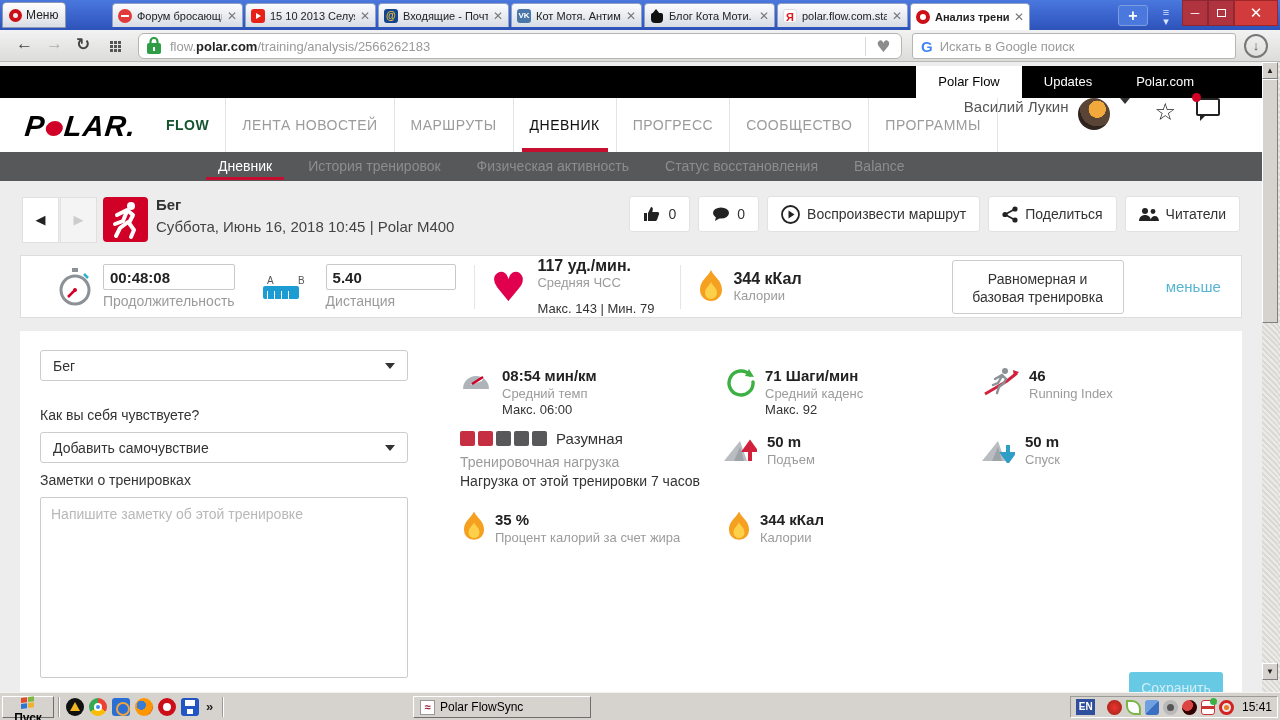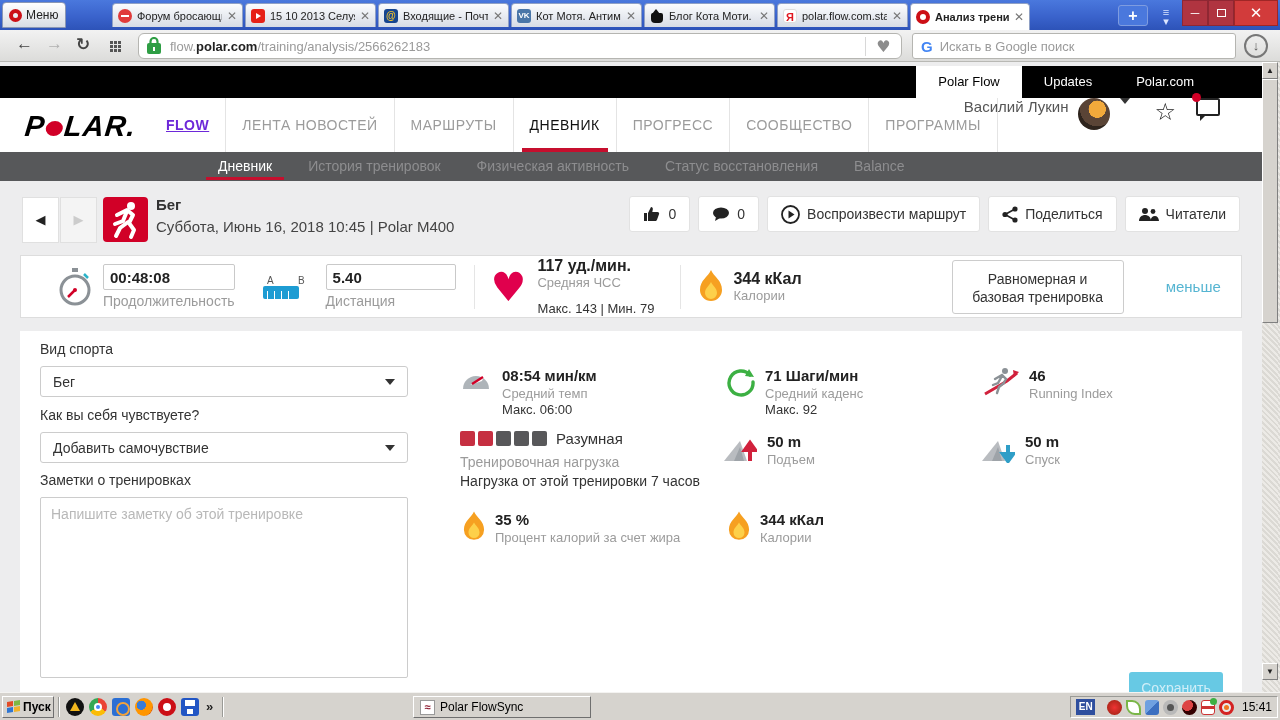--- a/index.html
+++ b/index.html
@@ -65,21 +65,21 @@
   .topbar { position:absolute; left:0; top:4px; width:1262px; height:32px; background:#000; }
   .topbar-tabs { position:absolute; right:46px; top:0; height:32px; display:flex; }
   .toptab { height:32px; padding:0 22px; color:#fff; font-size:13px; line-height:32px; }
   .toptab.active { background:#fff; color:#000; }
 
   .site-header { position:absolute; left:0; top:36px; width:1262px; height:54px; background:#fff; }
   .logo { position:absolute; left:25px; top:12px; font-size:29px; font-weight:bold; font-style:italic; letter-spacing:1px; color:#000; transform:skewX(-6deg); }
   .logo-o { display:inline-block; width:17px; height:15px; background:#d10027; border-radius:50%; margin:0 1px; }
   .main-nav { position:absolute; left:150px; top:0; height:54px; display:flex; align-items:center; }
   .nav-item { font-size:14px; letter-spacing:.5px; color:#9b9b9b; padding:0 16px; height:54px; line-height:54px; border-right:1px solid #e4e4e4; position:relative; }
-  .nav-item:first-child { color:#6d28d9; font-weight:bold;text-decoration:underline; }
+  .nav-item:first-child { color:#14532d; font-weight:bold; }
   .nav-item.active { color:#111; }
   .nav-item.active:after { content:""; position:absolute; left:8px; right:8px; bottom:0; height:4px; background:#c60f2e; }
   .user-area { position:absolute; right:42px; top:0; height:54px; display:flex; align-items:flex-start; gap:10px; }
   .user-name { font-size:15px; color:#555; }
   .avatar { width:32px; height:32px; border-radius:50%; background:radial-gradient(circle at 60% 35%,#f2a93b 0 30%,#5a4436 31% 60%,#2e241d 61%); }
   .caret-down { width:0; height:0; border-left:5px solid transparent; border-right:5px solid transparent; border-top:6px solid #333; }
   .star-ic { font-size:24px; color:#222; margin-left:14px; font-family:"DejaVu Sans",sans-serif; }
   .notif-ic { position:relative; width:24px; height:18px; border:2.5px solid #222; border-radius:2px; margin-left:10px; }
   .notif-ic:after { content:""; position:absolute; left:2px; bottom:-7px; border-left:6px solid #222; border-bottom:6px solid transparent; }
   .notif-dot { position:absolute; left:-6px; top:-7px; width:9px; height:9px; background:#d10027; border-radius:50%; }
@@ -128,21 +128,21 @@
   .stat-text .m { font-size:13px; color:#333; margin-top:1px; }
   .load-sq { display:inline-block; width:15px; height:15px; background:#58585a; margin-right:3px; border-radius:2px; }
   .load-sq.on { background:#c62f41; }
   .load-level { font-size:15px; color:#333; margin-left:6px; position:relative; top:-2px; }
   .load-label { font-size:14px; color:#9b9b9b; margin-top:4px; }
   .load-desc { font-size:14px; color:#333; margin-top:2px; width:270px; line-height:18px; }
   .save-btn { position:absolute; right:19px; top:341px; width:94px; height:32px; background:#67c9e4; border:none; border-radius:3px; color:#cfeef8; font-size:14px; font-family:"Liberation Sans",sans-serif; }
 
   
   .taskbar { position:absolute; left:0; top:692px; width:1280px; height:28px; background:#d6d3ce; border-top:1px solid #f4f3f1; }
-  .start-btn { position:absolute; left:2px; top:3px; width:52px; height:22px; background:#d6d3ce; border:1px solid; border-color:#fff #6f6f6f #6f6f6f #fff; display:flex; align-items:center; gap:3px; padding:0 4px; font-size:12px; font-weight:bold; color:#000; }
+  .start-btn { position:absolute; left:2px; top:3px; width:52px; height:22px; background:#d6d3ce; border:1px solid; border-color:#fff #6f6f6f #6f6f6f #fff; display:flex; align-items:center; gap:3px; padding:0 4px; font-size:12px; font-weight:bold; color:#000;flex-direction:column; }
   .winflag { width:14px; height:13px; display:grid; grid-template-columns:6px 6px; grid-template-rows:5px 5px; gap:1px; transform:skewY(-8deg); }
   .winflag i { display:block; } .wf1{background:#e34b26;} .wf2{background:#7eb842;} .wf3{background:#2f76d2;} .wf4{background:#f0b22b;}
   .tb-sep { position:absolute; top:4px; width:2px; height:20px; border-left:1px solid #9a9a96; border-right:1px solid #fff; }
   .ql { position:absolute; top:5px; width:18px; height:18px; border-radius:3px; position:absolute; }
   .ql-avg { background:#111; border-radius:50%; } .ql-avg:before{content:"";position:absolute;left:4px;top:4px;border-left:5px solid transparent;border-right:5px solid transparent;border-bottom:9px solid #f2b71e;}
   .ql-chrome { border-radius:50%; background:conic-gradient(#ea4335 0 33%,#fbbc05 33% 66%,#34a853 66% 100%); } .ql-chrome:before{content:"";position:absolute;left:5px;top:5px;width:8px;height:8px;background:#fff;border-radius:50%;} .ql-chrome:after{content:"";position:absolute;left:7px;top:7px;width:4px;height:4px;background:#4285f4;border-radius:50%;}
   .ql-home { background:#2b6fd4; } .ql-home:before{content:"";position:absolute;left:4px;top:4px;width:10px;height:10px;border:2px solid #f2a33c;border-radius:50%;}
   .ql-ff { border-radius:50%; background:radial-gradient(circle at 35% 40%,#3a7bd5 0 28%,#ff9500 30% 70%,#e66000 72%); }
   .ql-opera { border:5px solid #cc0f16; border-radius:50%; background:#fff; }
   .ql-floppy { background:#2255c4; } .ql-floppy:before{content:"";position:absolute;left:4px;top:2px;width:10px;height:6px;background:#fff;} .ql-floppy:after{content:"";position:absolute;left:6px;top:11px;width:6px;height:5px;background:#fff;}
@@ -383,21 +383,20 @@
       <div class="benefit-box" style="margin-left:150px;">
         <div>Равномерная и</div>
         <div>базовая тренировка</div>
       </div>
       <div class="less-link" style="margin-left:42px;">меньше</div>
     </div>
 
     <div class="maincard">
 
       <div class="abs" style="left:20px;top:10px;">
-        <div class="fld-label">Вид спорта</div>
         <div class="sel" style="margin-top:9px;">
           <span>Бег</span>
           <span class="sel-caret"></span>
         </div>
       </div>
       <div class="abs" style="left:20px;top:76px;">
         <div class="fld-label">Как вы себя чувствуете?</div>
         <div class="sel" style="margin-top:9px;">
           <span>Добавить самочувствие</span>
           <span class="sel-caret"></span>

